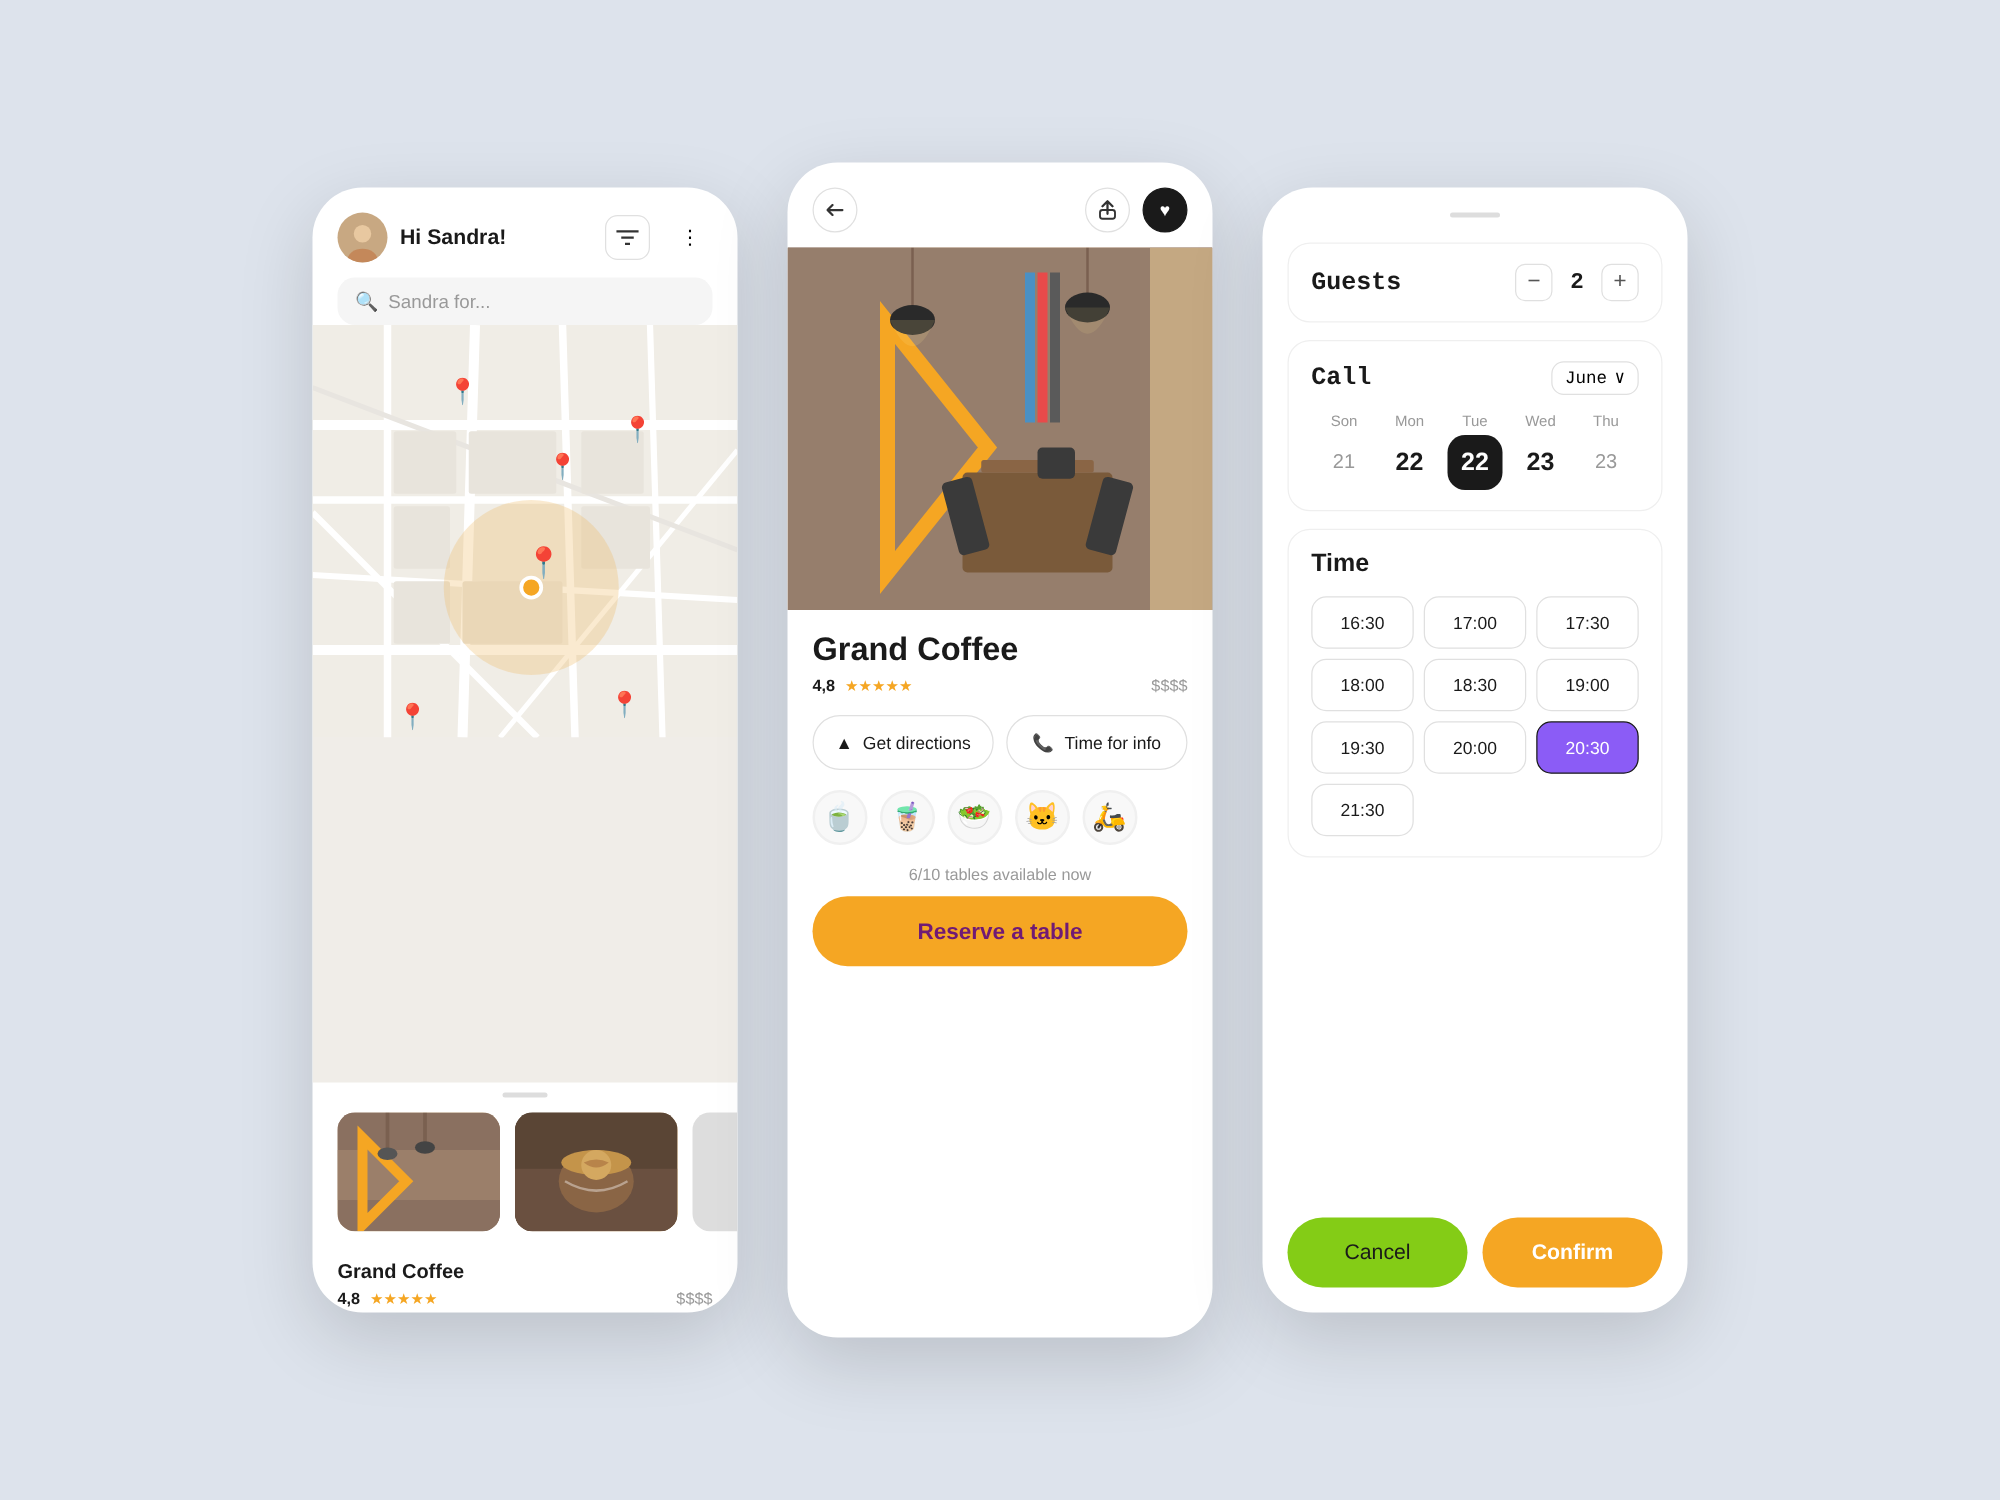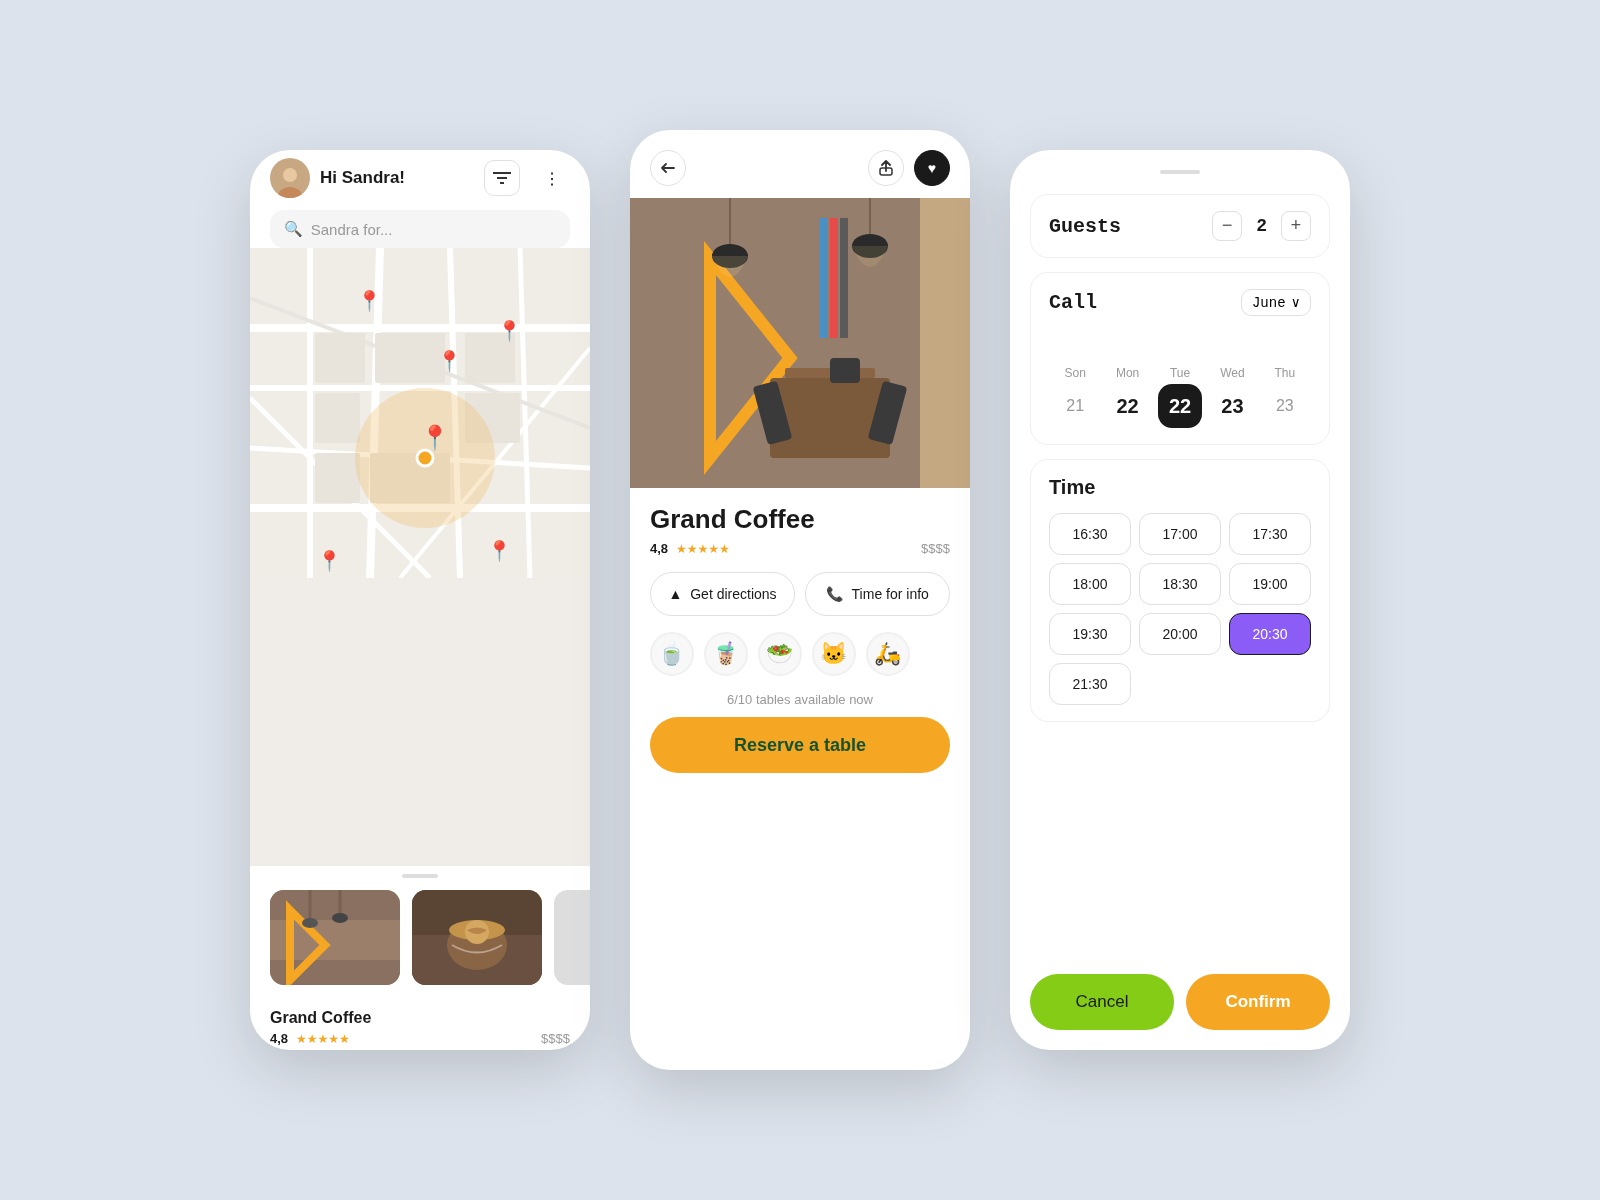--- a/index.html
+++ b/index.html
@@ -28,21 +28,21 @@
       width: 340px;
       height: 900px;
       display: flex;
       flex-direction: column;
     }
 
     .phone1-header {
       display: flex;
       align-items: center;
       justify-content: space-between;
-      padding: 8px 20px 12px;
+      padding: 20px 20px 12px;
     }
 
     .avatar-greeting {
       display: flex;
       align-items: center;
       gap: 10px;
     }
 
     .avatar-circle {
       width: 40px;
@@ -284,21 +284,21 @@
     }
 
     .reserve-btn {
       width: 100%;
       height: 56px;
       background: #f5a623;
       border: none;
       border-radius: 28px;
       font-size: 18px;
       font-weight: 700;
-      color: #14532d;
+      color: #701a75;
       cursor: pointer;
       margin-top: 10px;
     }
 
     
     .phone3 {
       width: 340px;
       height: 900px;
       display: flex;
       flex-direction: column;
@@ -378,21 +378,20 @@
       text-align: center;
     }
 
     .cal-day {
       display: flex;
       flex-direction: column;
       align-items: center;
       gap: 4px;
       cursor: pointer;
       flex: 1;
-      margin-top: 36px;
     }
 
     .cal-day-name {
       font-size: 12px;
       color: #999;
       font-weight: 500;
     }
 
     .cal-day-num {
       font-size: 20px;

